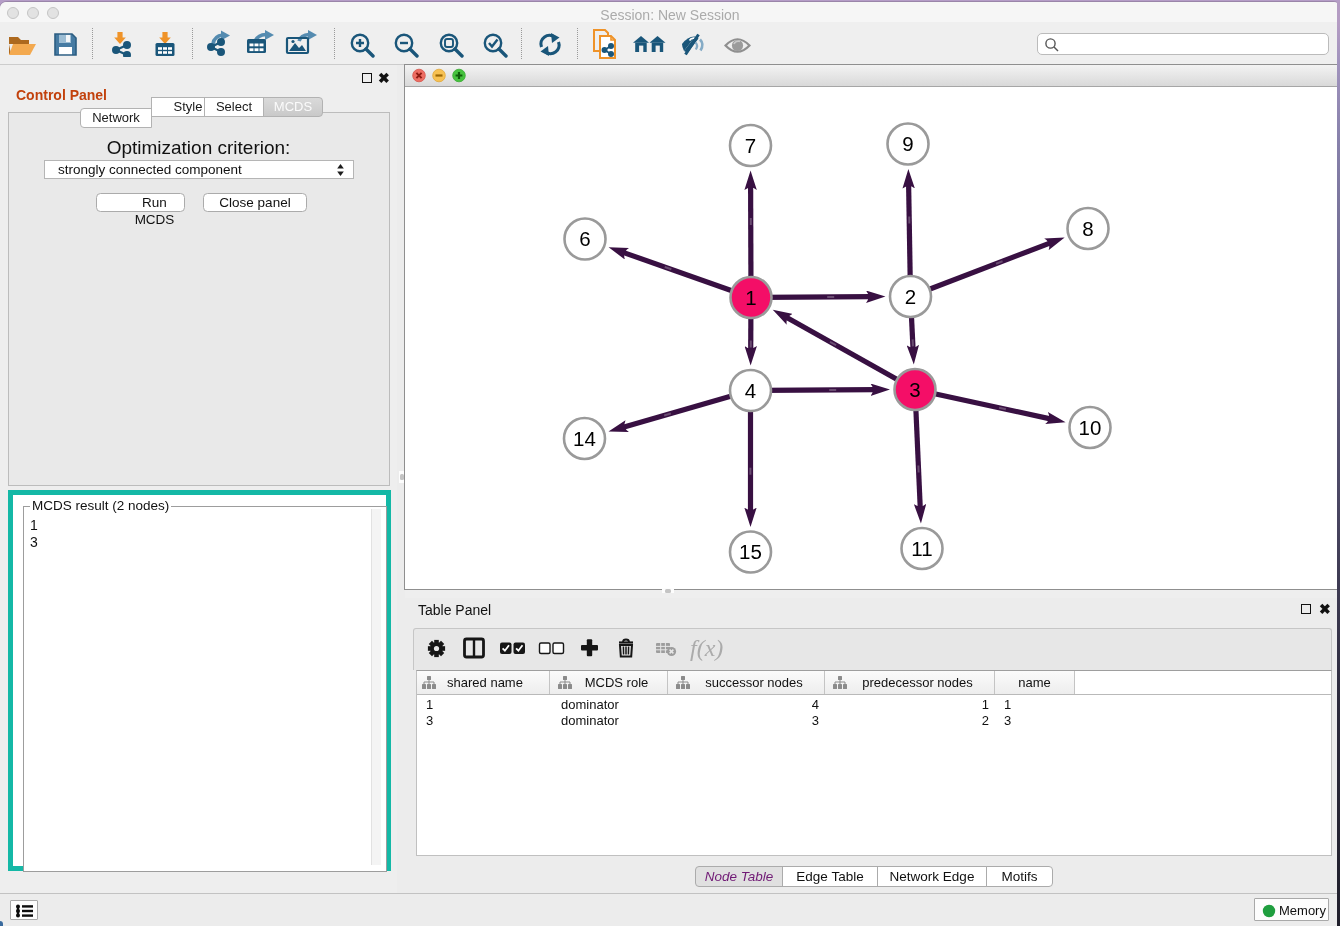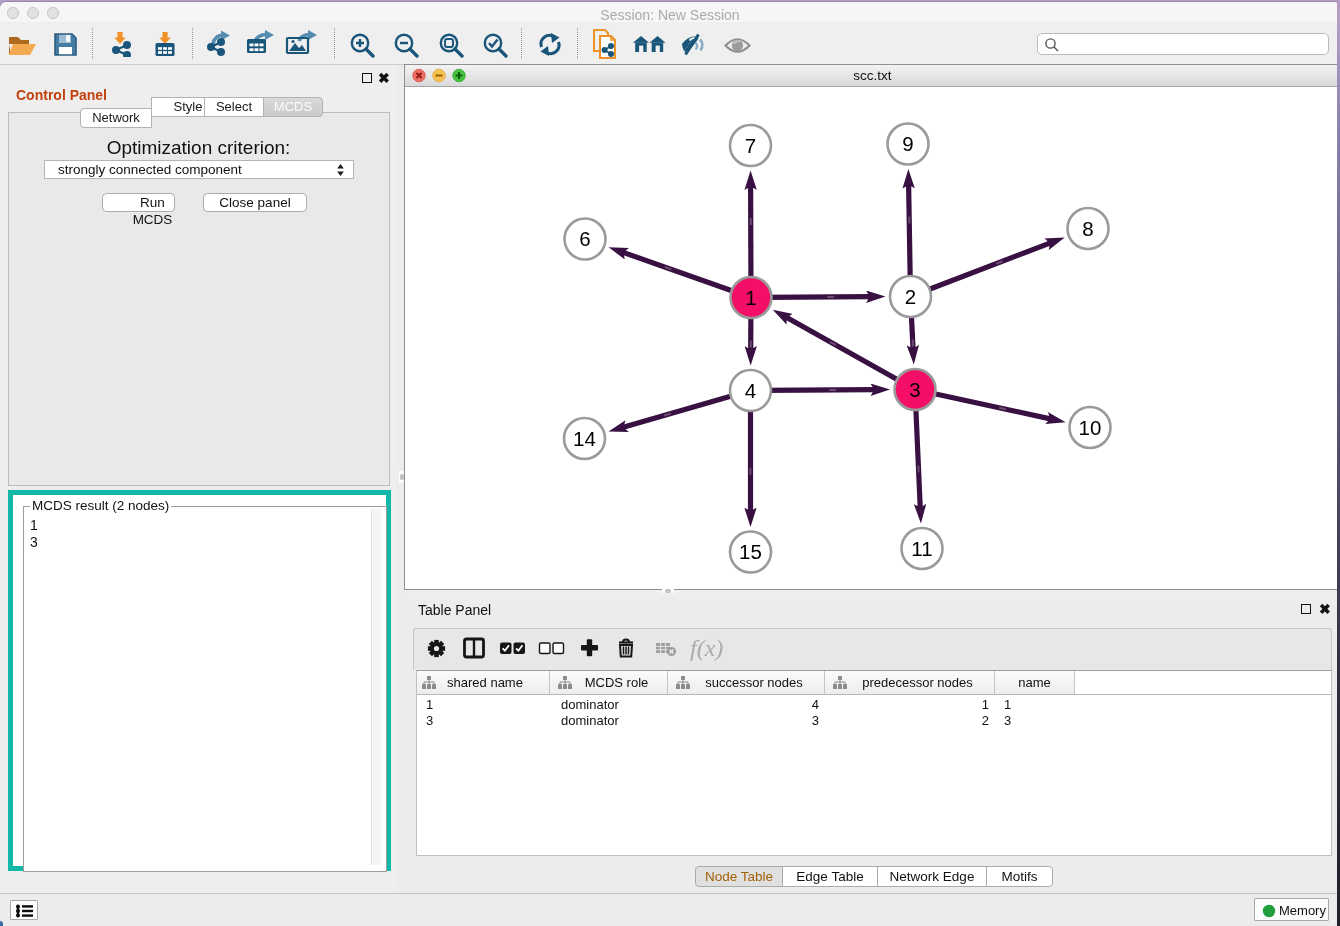--- a/index.html
+++ b/index.html
@@ -36,21 +36,21 @@
 .net-title{position:absolute;left:0;top:3px;width:100%;text-align:center;font-size:13.5px;color:#111;}
 
 .tpanel{position:absolute;left:405px;top:598px;width:935px;height:295px;background:#ececec;}
 .tp-title{position:absolute;left:13px;top:4px;font-size:14px;color:#111;}
 .tp-toolbar{position:absolute;left:8px;top:30px;width:919px;height:42px;background:#e7e7e7;border:1px solid #c6c6c6;border-bottom:none;border-radius:3px 3px 0 0;}
 .tp-table{position:absolute;left:11px;top:72px;width:916px;height:186px;background:#fff;border:1px solid #c0c0c0;border-top:1px solid #9e9e9e;}
 .th{position:absolute;top:0;height:23px;background:linear-gradient(#fbfbfb,#ededed);border-right:1px solid #c4c4c4;font-size:13px;color:#111;text-align:center;line-height:23px;}
 .thead-line{position:absolute;left:0;top:23px;width:100%;border-top:1px solid #b9b9b9;}
 .td{position:absolute;font-size:13px;color:#111;height:16px;line-height:16px;}
 .btab{position:absolute;top:268px;height:21px;background:#fff;border:1px solid #ababab;font-size:13.5px;color:#111;text-align:center;line-height:20px;}
-.btabsel{background:#e0e0e0;color:#a16207;}
+.btabsel{background:#e0e0e0;color:#701a75;font-style:italic;}
 
 .statusbar{position:absolute;left:0;top:893px;width:100%;height:33px;background:#ececec;border-top:1px solid #c2c2c2;}
 .sq-btn{position:absolute;background:#fdfdfd;border:1px solid #a9a9a9;border-radius:4px;}
 
 .wc-sq{position:absolute;width:10px;height:10px;border:1.5px solid #111;}
 .wc-x{position:absolute;font-size:14px;font-weight:bold;color:#111;line-height:12px;}
 </style></head>
 <body>
 <div class="win"></div>
 
@@ -212,21 +212,21 @@
   <div class="tab" style="left:204px;width:60px;">Select</div>
   <div class="tab tabsel" style="left:263px;width:60px;border-radius:0 4px 4px 0;">MCDS</div>
   <div class="cp-box"></div>
   <div class="optlbl">Optimization criterion:</div>
   <div class="select">strongly connected component
     <svg width="11" height="14" viewBox="0 0 11 14" style="position:absolute;right:7px;top:2px;">
         <path d="M5.5,1 L8.8,5.4 L2.2,5.4 Z" fill="#1c1c1c"></path>
         <path d="M5.5,13 L8.8,8.6 L2.2,8.6 Z" fill="#1c1c1c"></path>
       </svg>
   </div>
-  <div class="btn" style="left:102px;width:73px;padding-left:28px;">Run MCDS</div>
+  <div class="btn" style="left:96px;width:89px;padding-left:28px;">Run MCDS</div>
   <div class="btn" style="left:203px;width:104px;">Close panel</div>
   <div class="respanel">
     <div class="fieldset">
       <div class="legend">MCDS result (2 nodes)</div>
       <div class="resline" style="top:10px;">1</div>
       <div class="resline" style="top:27px;">3</div>
       <div class="res-scroll"></div>
     </div>
   </div>
 </div>
@@ -235,21 +235,20 @@
 <div class="netwin">
   <div class="net-titlebar">
     <svg style="position:absolute;left:7px;top:3px;" width="60" height="15" viewBox="0 0 60 15">
       <circle cx="7" cy="7.5" r="6.3" fill="#ed6d62" stroke="#d4564c" stroke-width="0.8"></circle>
       <path d="M4.4,4.9 L9.6,10.1 M9.6,4.9 L4.4,10.1" stroke="#8e1b12" stroke-width="2"></path>
       <circle cx="27" cy="7.5" r="6.3" fill="#f7c152" stroke="#e0a83c" stroke-width="0.8"></circle>
       <path d="M23.5,7.5 L30.5,7.5" stroke="#9a6704" stroke-width="2.2"></path>
       <circle cx="47" cy="7.5" r="6.3" fill="#46c23e" stroke="#3aa933" stroke-width="0.8"></circle>
       <path d="M43.6,7.5 L50.4,7.5 M47,4.1 L47,10.9" stroke="#0e5d0a" stroke-width="2.2"></path>
     </svg>
-    <div class="net-title">scc.txt</div>
   </div>
   <svg id="graph" width="933" height="502" viewBox="0 0 933 502" style="position:absolute;left:0px;top:21px;">
     <defs>
       <marker id="arr" markerUnits="userSpaceOnUse" markerWidth="20" markerHeight="12.4" refX="5" refY="6.2" orient="auto">
         <path d="M0,0 L19.5,6.2 L0,12.4 Q5,6.2 0,0 Z" fill="#381042"></path>
       </marker>
     </defs>
     <g stroke="#381042" stroke-width="5.2" marker-end="url(#arr)">
       <line x1="346.0" y1="211.5" x2="345.6" y2="99.0"></line>
       <line x1="346.0" y1="211.5" x2="217.3" y2="166.1"></line>

